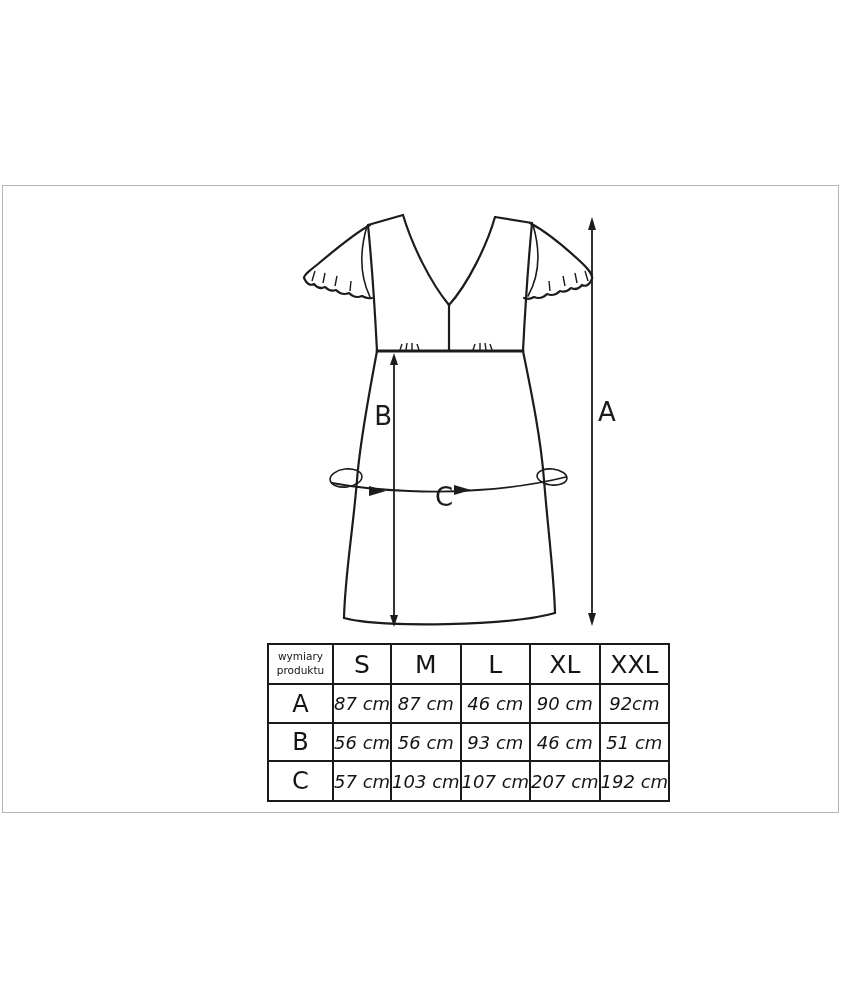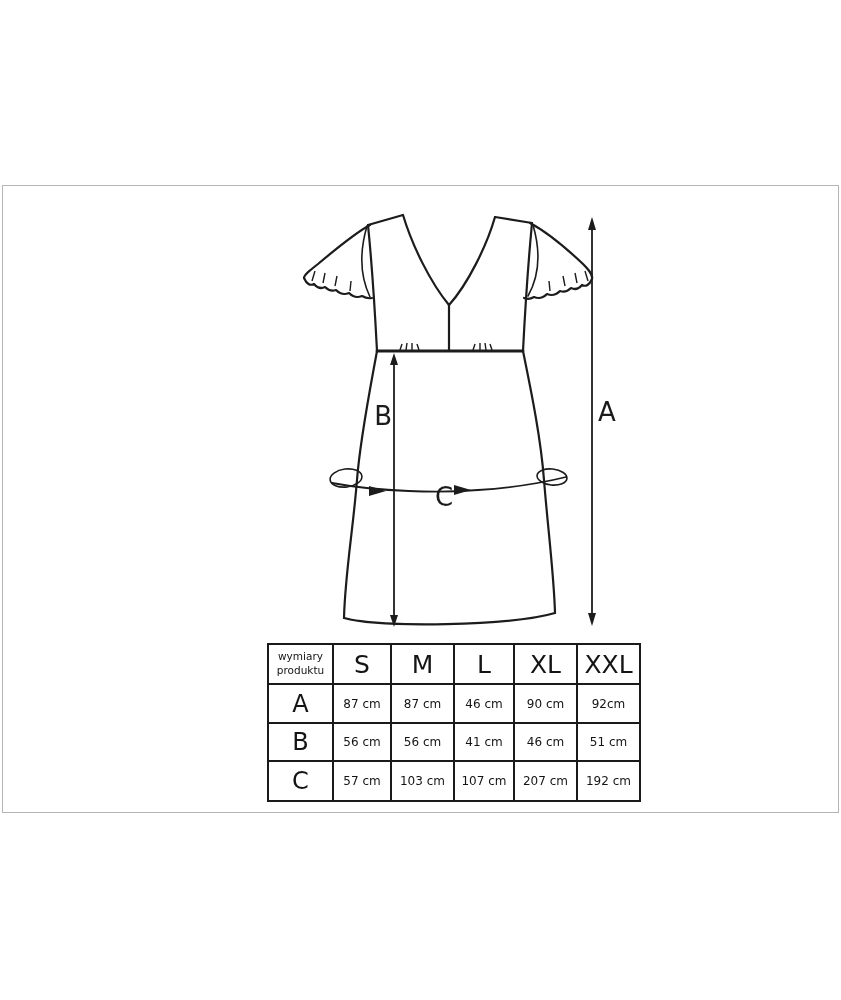--- a/index.html
+++ b/index.html
@@ -29,21 +29,21 @@
     border-collapse:collapse; table-layout:fixed;
     text-align:center; background:#ffffff; color:#141414;
   }
   table.size-table th, table.size-table td {
     border:2px solid #1a1a1a; padding:0; font-weight:normal;
     vertical-align:middle; overflow:hidden;
   }
   th.corner-cell { font-size:10.5px; line-height:1.3; padding:0 5px; }
   th.size-cell { font-size:25px; }
   th.rowlabel-cell { font-size:24px; }
-  td.value-cell { font-size:12px; white-space:nowrap;margin-left:39px; }
+  td.value-cell { font-style:italic; font-size:18px; white-space:nowrap;margin-left:39px; }
 </style>
 </head>
 <body>
 
 <div class="frame"></div>
 
 <svg class="diagram" viewBox="0 0 841 1000" aria-hidden="true">
 
   <g>
     <path class="ln" d="M403,215 L368,225"></path>
@@ -147,21 +147,21 @@
       <td class="value-cell">87 cm</td>
       <td class="value-cell">87 cm</td>
       <td class="value-cell">46 cm</td>
       <td class="value-cell">90 cm</td>
       <td class="value-cell">92cm</td>
     </tr>
     <tr style="height:38px">
       <th class="rowlabel-cell">B</th>
       <td class="value-cell">56 cm</td>
       <td class="value-cell">56 cm</td>
-      <td class="value-cell">41 cm</td>
+      <td class="value-cell">93 cm</td>
       <td class="value-cell">46 cm</td>
       <td class="value-cell">51 cm</td>
     </tr>
     <tr style="height:40px">
       <th class="rowlabel-cell">C</th>
       <td class="value-cell">57 cm</td>
       <td class="value-cell">103 cm</td>
       <td class="value-cell">107 cm</td>
       <td class="value-cell">207 cm</td>
       <td class="value-cell">192 cm</td>

